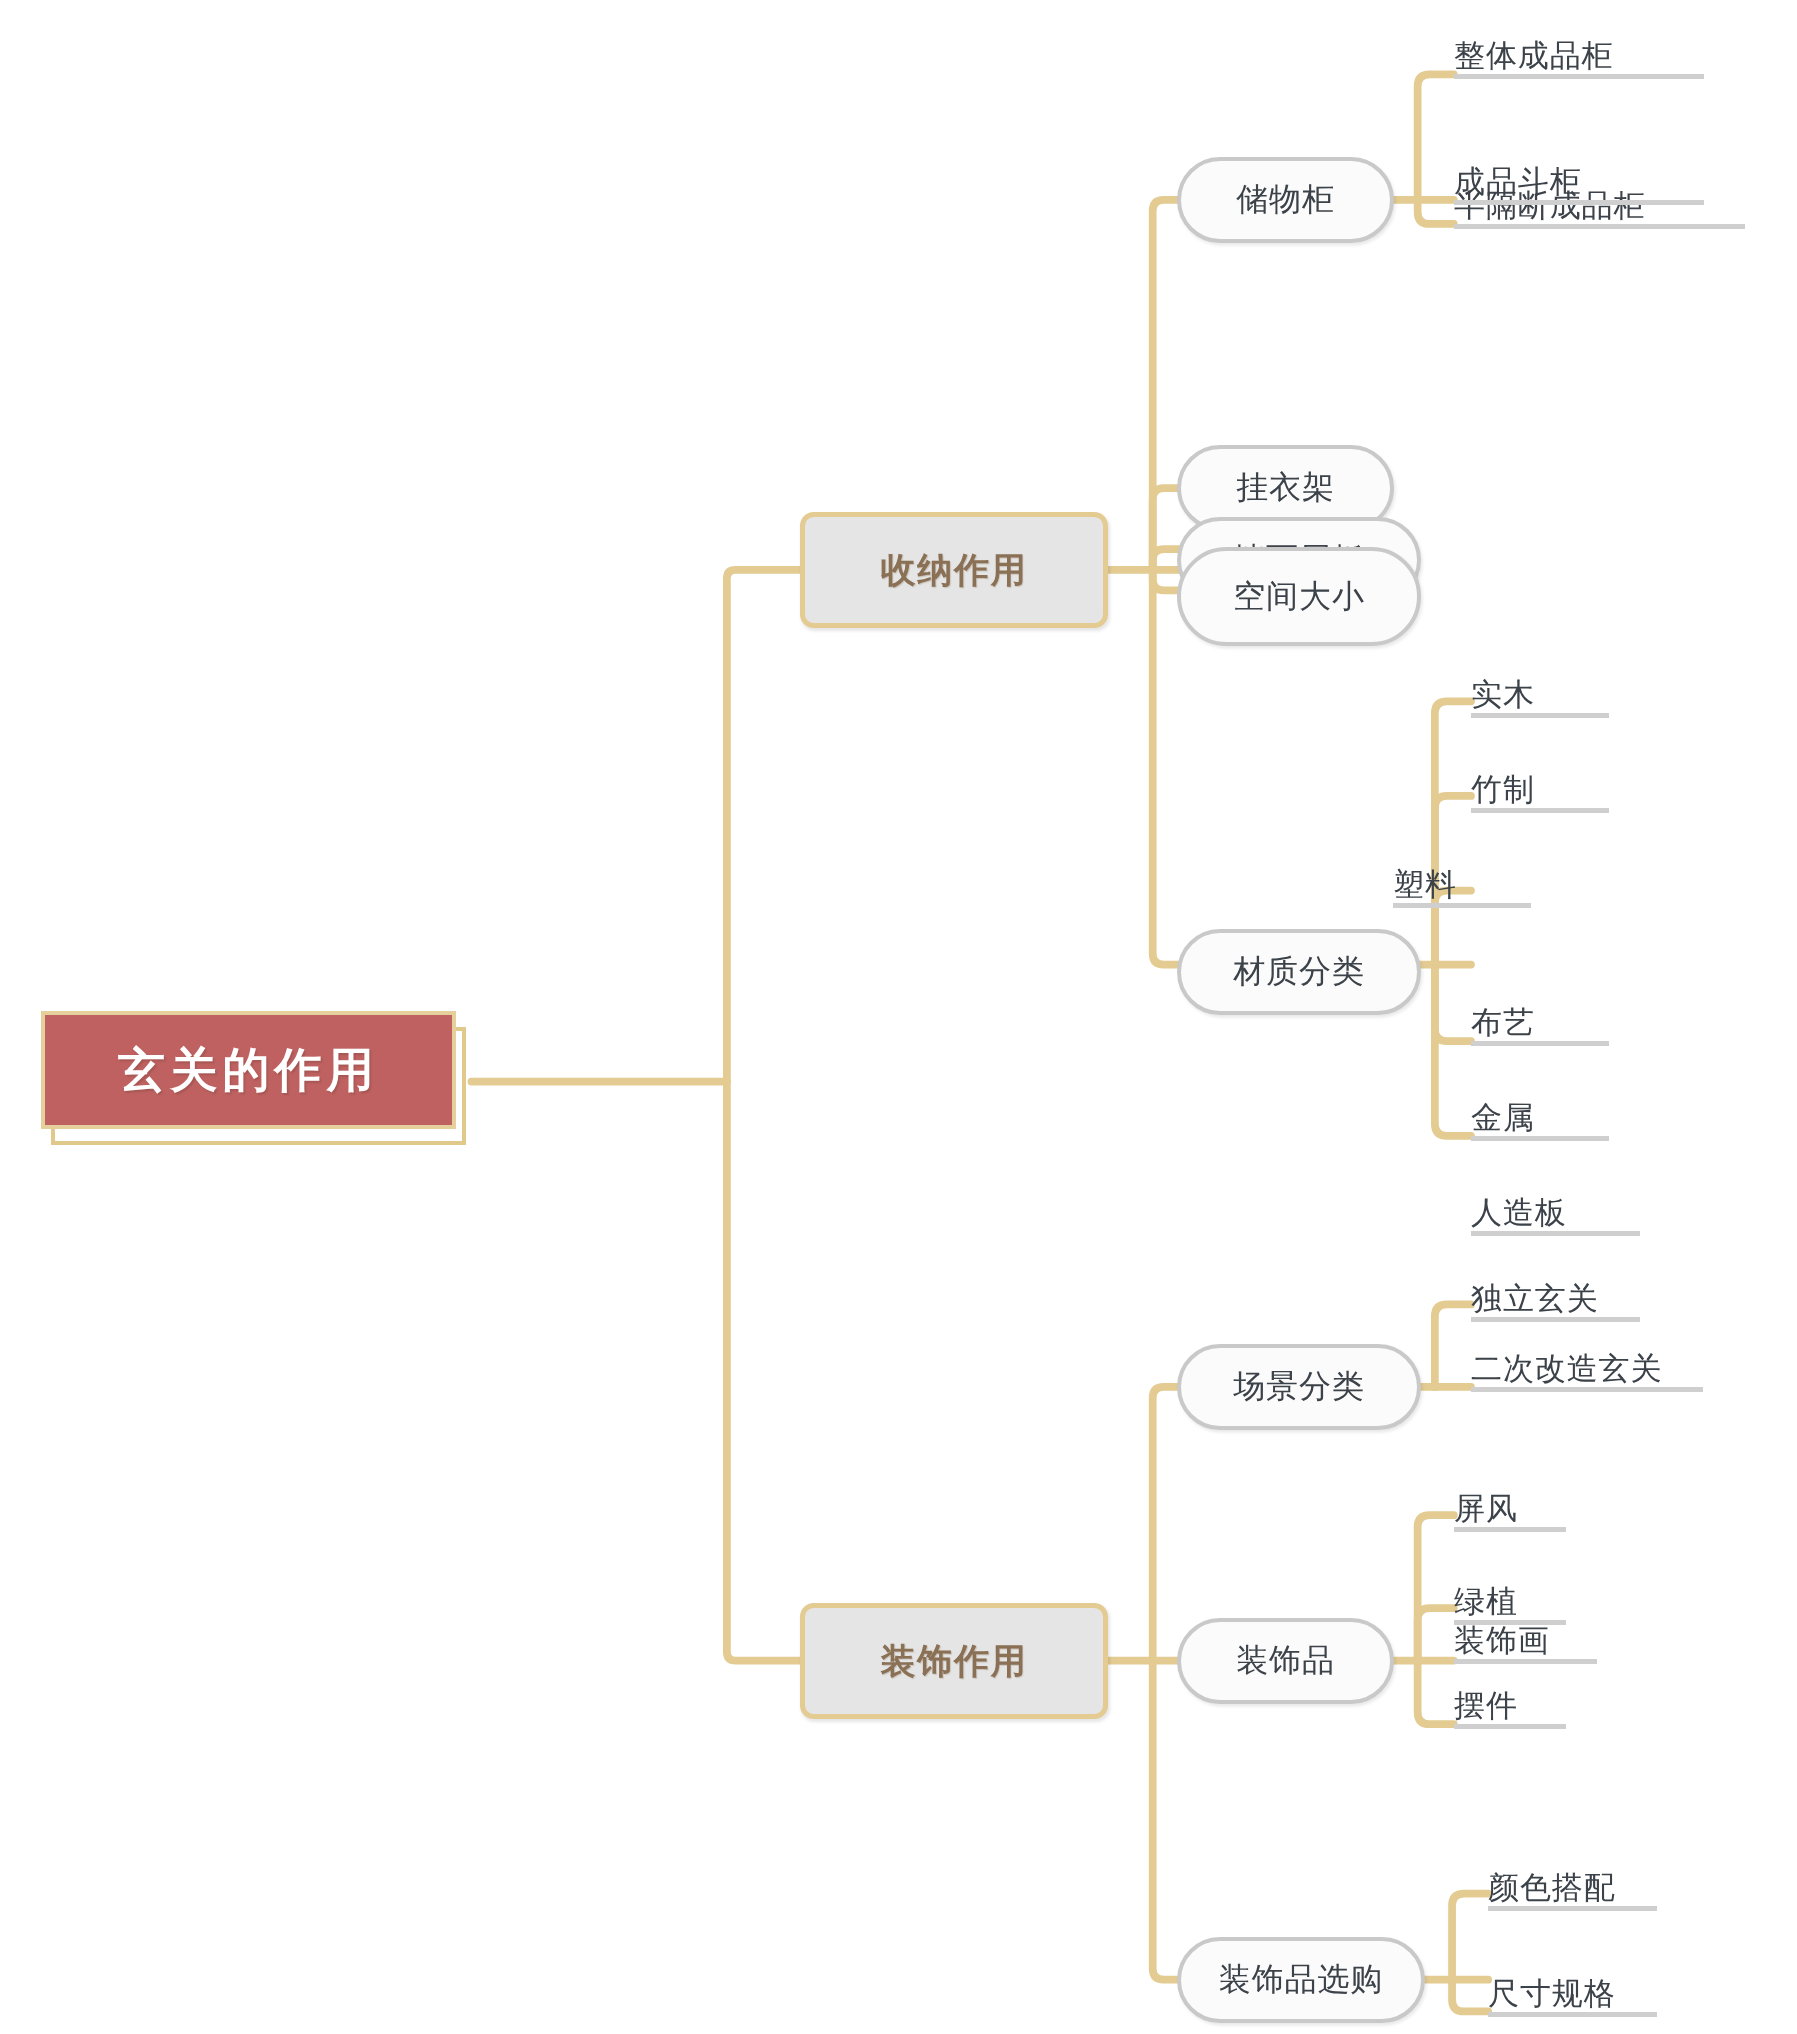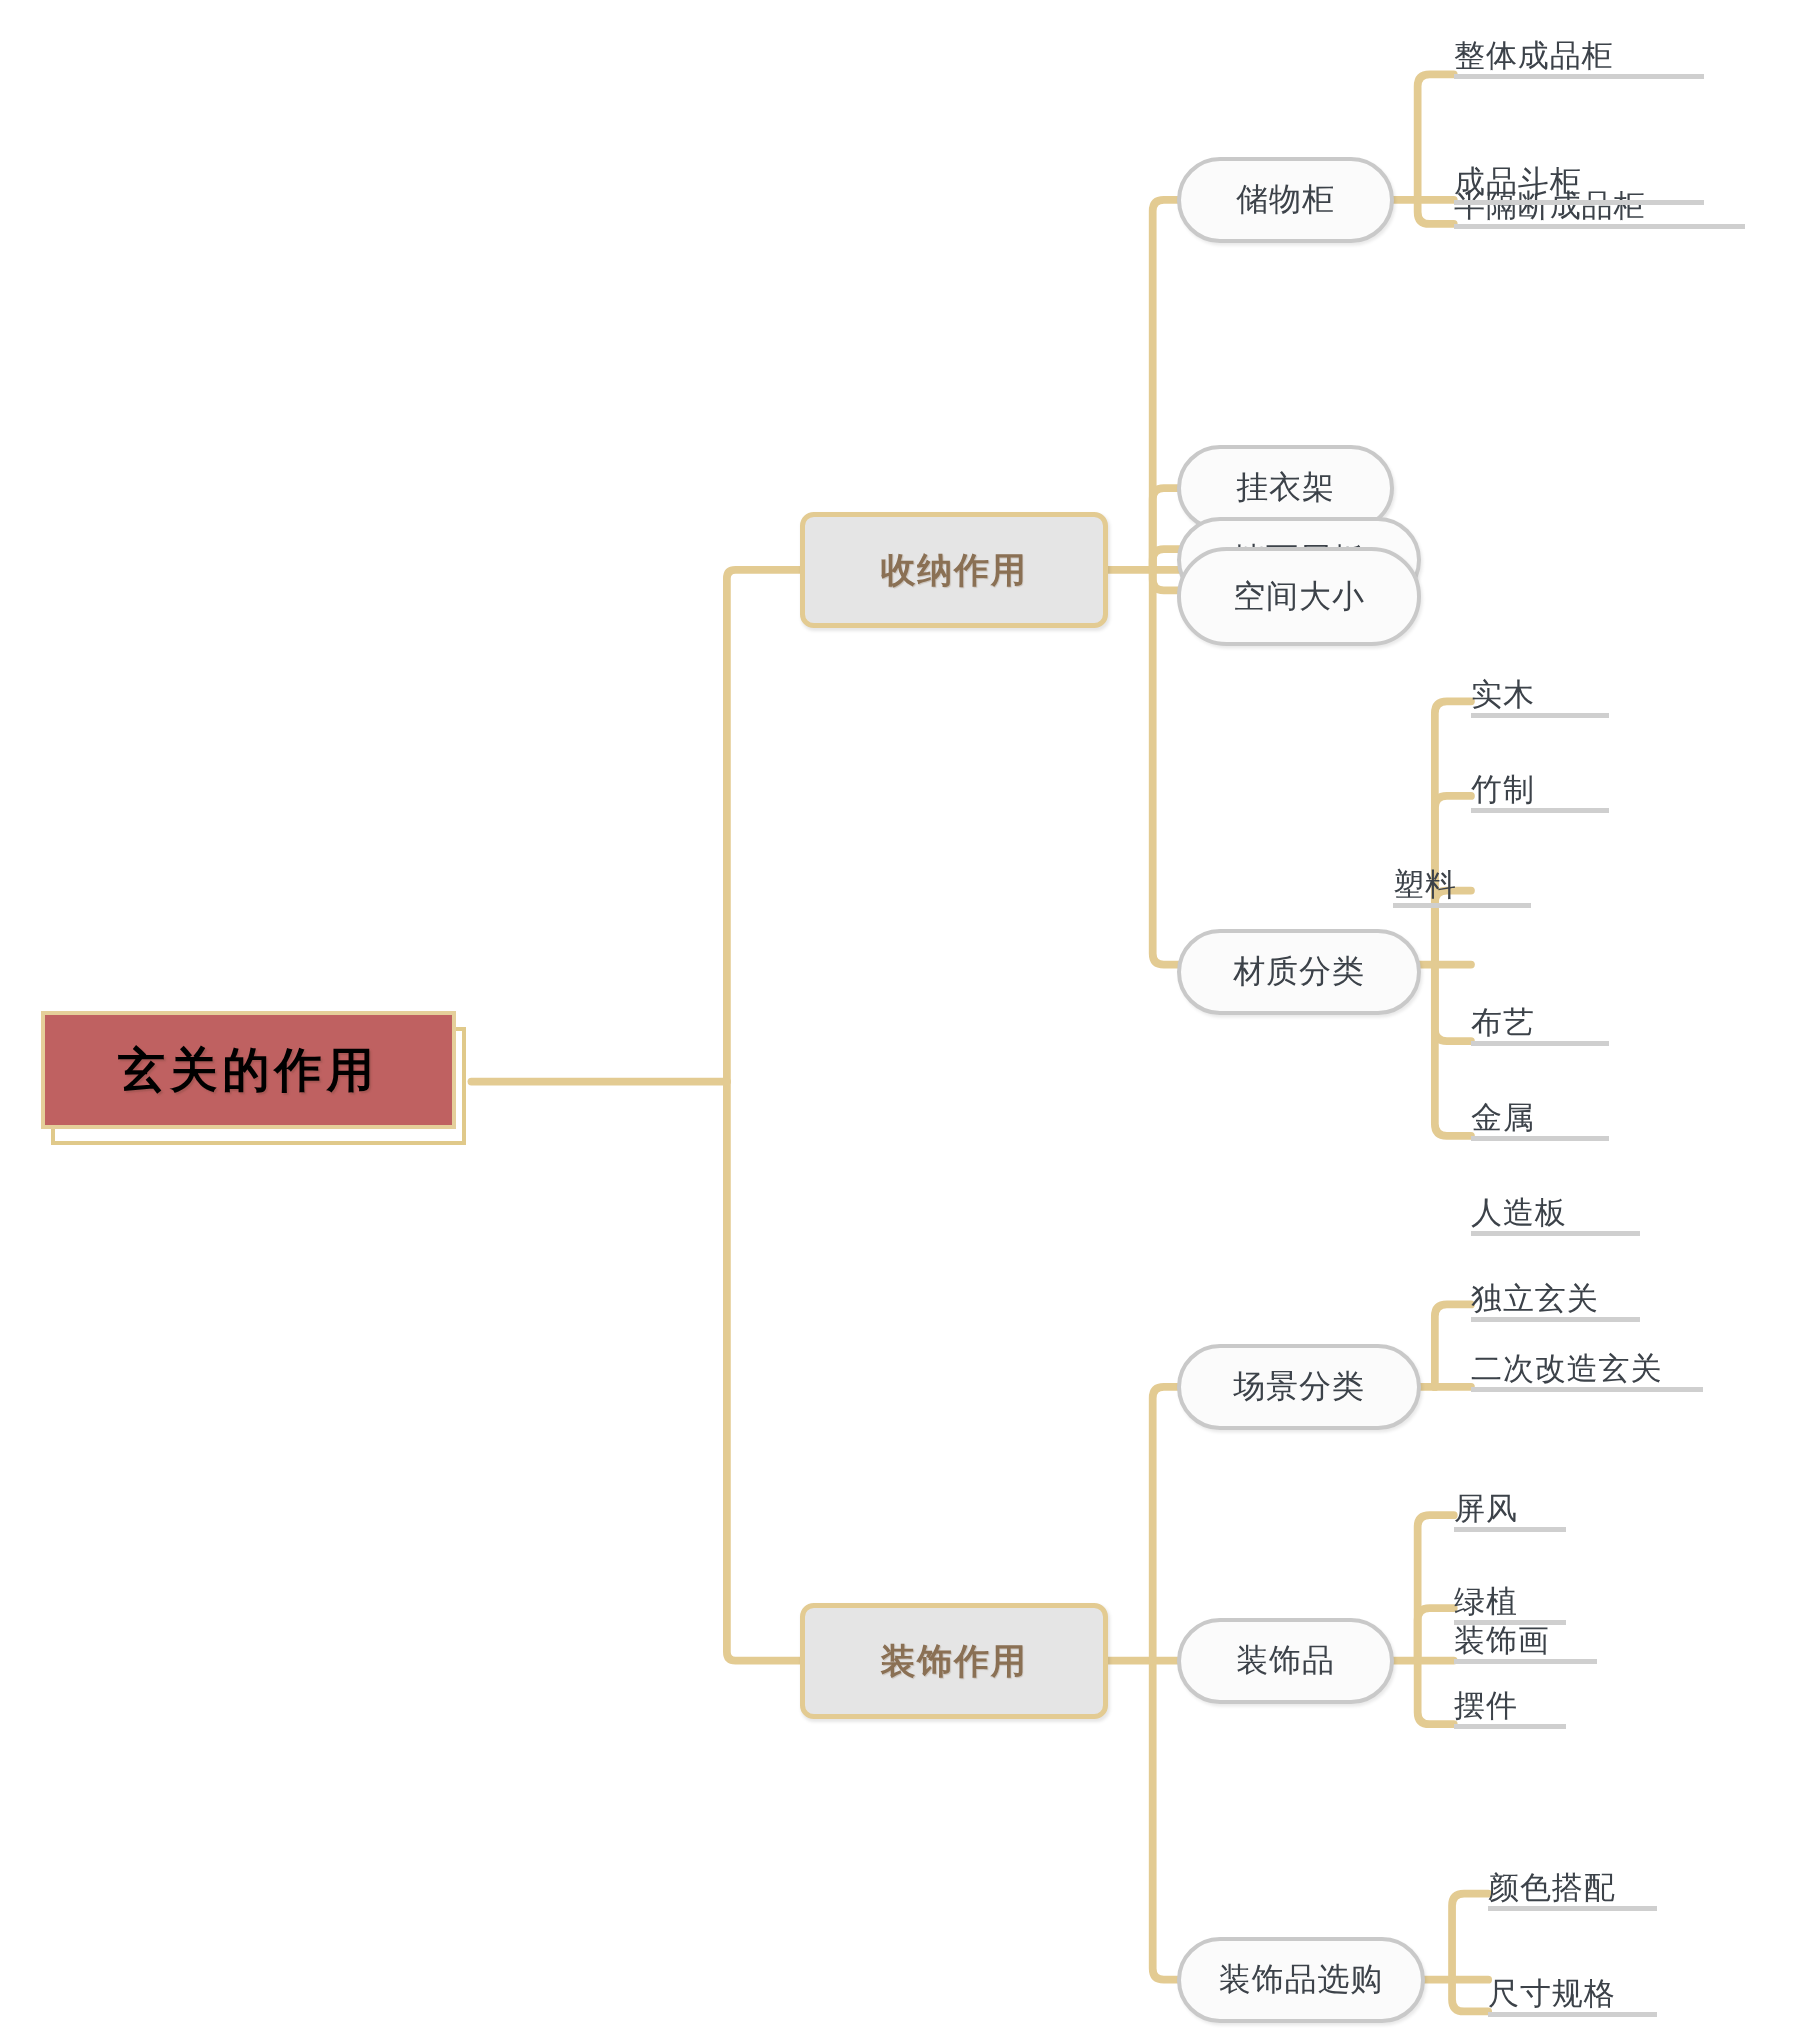--- a/index.html
+++ b/index.html
@@ -49,21 +49,21 @@
     width: 415px;
     height: 118px;
     background: #bf6161;
     border: 4.3px solid #e5cf9a;
     box-sizing: border-box;
     display: flex;
     align-items: center;
     justify-content: center;
   }
   .root-label {
-    color: #000000;
+    color: #ffffff;
     font-size: 47px;
     font-weight: bold;
     letter-spacing: 5.2px;
     text-shadow: 1.7px 1.7px 1.7px rgba(120,70,60,.35);
     white-space: nowrap;
   }
 
   
   .l2 {
     position: absolute;

